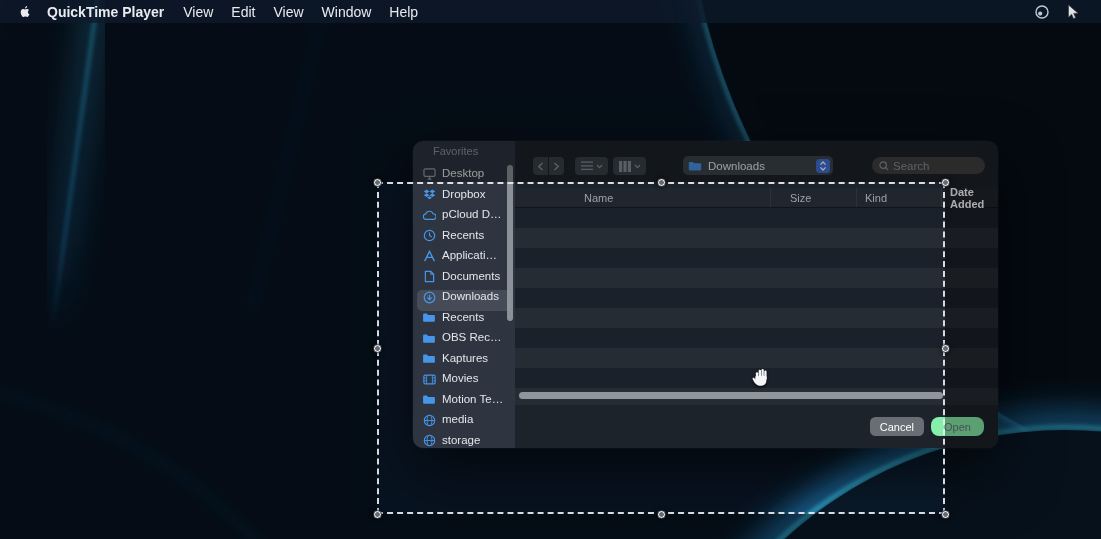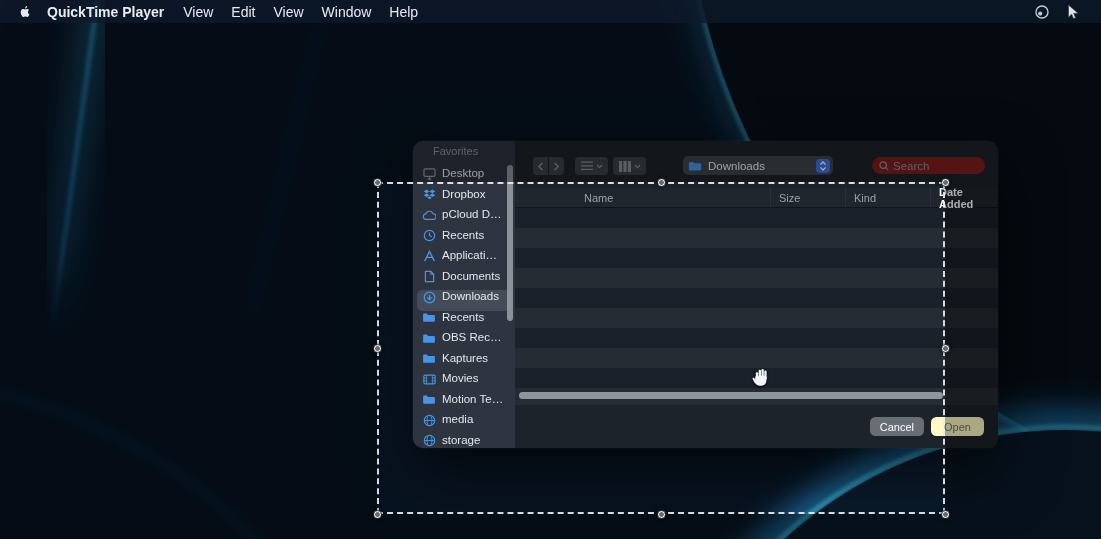--- a/index.html
+++ b/index.html
@@ -47,48 +47,48 @@
   .nav-back   { left:18px;  width:15px; border-radius:4px 0 0 4px; }
   .nav-fwd    { left:34px;  width:15px; border-radius:0 4px 4px 0; }
   .view-list  { left:60px;  width:33px; gap:3px; }
   .view-grid  { left:98px;  width:33px; gap:3px; }
   .popup { position:absolute; left:168px; top:15px; width:150px; height:19px; background:#3d434b;
     border-radius:5px; display:flex; align-items:center; padding:0 3px 0 5px; }
   .popup .label { flex:1; margin-left:6px; color:#e7eaee; font-size:11.5px; }
   .popup .stepper { width:14px; height:14px; background:#3e72da; border-radius:3.5px;
     display:flex; flex-direction:column; align-items:center; justify-content:center; color:#fff; }
   .searchbox { position:absolute; right:13px; top:16px; width:113px; height:17px;
-    background:#7f1d1d; border-radius:9px; display:flex; align-items:center; padding:0 7px; gap:4px; }
+    background:#404040; border-radius:9px; display:flex; align-items:center; padding:0 7px; gap:4px; }
   .searchbox .ph { color:#8b929a; font-size:11.5px; }
 
   .lheader { position:absolute; left:0; top:47px; right:0; height:20px; background:#20262e;
     display:flex; align-items:center; font-size:11px; color:#99a1ab;
     border-bottom:1px solid rgba(0,0,0,0.45); }
   .hcell { height:100%; display:flex; align-items:center; border-right:1px solid rgba(255,255,255,0.06); }
   .hc-name { width:232px; padding-left:45px;margin-left:24px; }
-  .hc-size { width:75px;  padding-left:8px; }
+  .hc-size { width:75px;  padding-left:8px;margin-left:11px; }
   .hc-kind { width:85px;  padding-left:8px; }
   .hc-date { flex:1; padding-left:8px; color:#ffffff; font-weight:bold; border-right:none; }
 
   .rows { position:absolute; left:0; top:67px; right:0; height:180px; }
   .row { height:20px; }
   .row:nth-child(odd)  { background:#1b212a; }
   .row:nth-child(even) { background:#262c34; }
 
   .hscroll-band { position:absolute; left:0; top:247px; right:0; height:17px; background:#262c34; }
   .hscroll-bar { position:absolute; left:4px; top:4px; width:424px; height:7px;
     background:#8e959c; border-radius:3.5px; }
 
   .footer { position:absolute; left:0; top:264px; right:0; height:43px; background:#1d232b;
     display:flex; align-items:center; justify-content:flex-end; gap:7px; padding-right:14px; }
   .btn { height:19px; min-width:53px; border-radius:5.5px; border:none; font-size:11px;
     display:flex; align-items:center; justify-content:center; padding:0 10px;
     font-family:"Liberation Sans", sans-serif; }
   .btn-cancel { background:#696e75; color:#ffffff; }
-  .btn-open   { background:#fef9c3; color:#70767e; }
+  .btn-open   { background:#86efac; color:#70767e;border-radius:8px; }
 
   
   .selection { position:absolute; left:377px; top:182px; width:568px; height:332px; z-index:30;
     border:2px dashed rgba(233,236,241,0.92);
     box-shadow:0 0 0 2000px rgba(0,0,0,0.33); pointer-events:none; }
   .handle { position:absolute; width:9px; height:9px; border-radius:50%; z-index:50;
     background:radial-gradient(circle, #646a71 0 2px, #e9ebee 2.6px);
     border:0.5px solid #33373c; box-shadow:0 0 4px rgba(0,0,0,0.7); }
 
   .cursor-hand { position:absolute; left:752px; top:367px; z-index:60;

